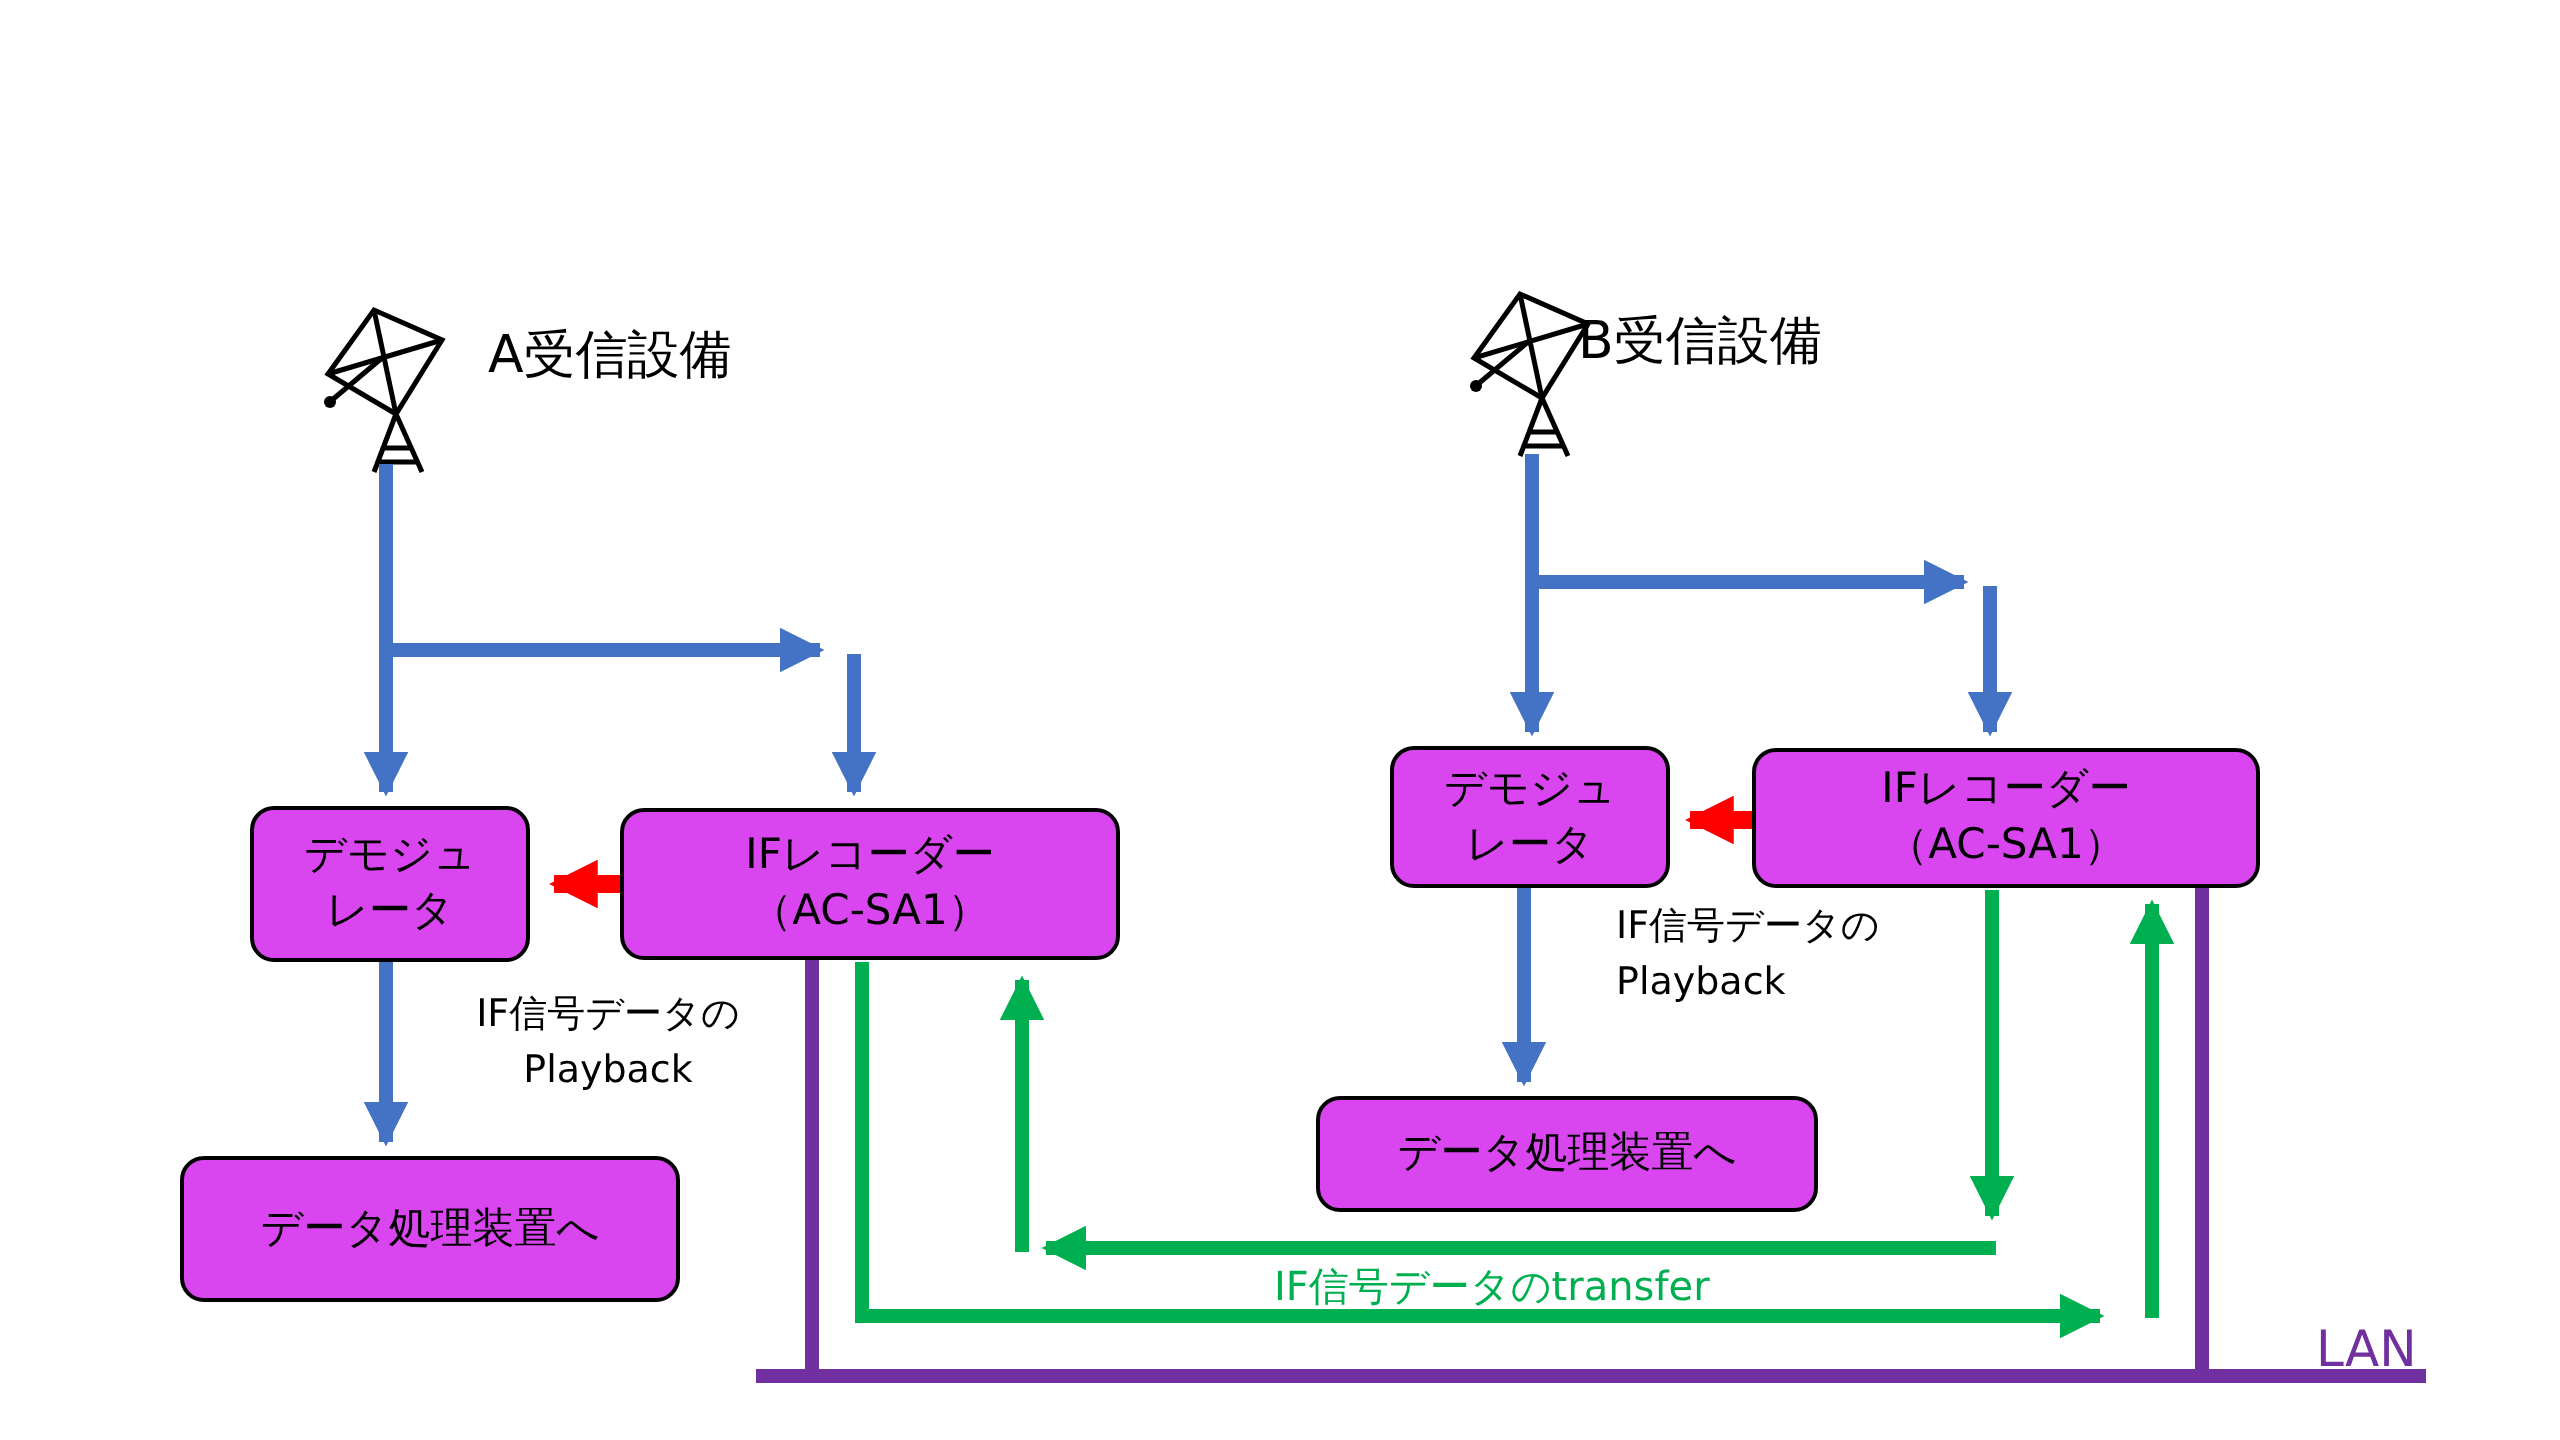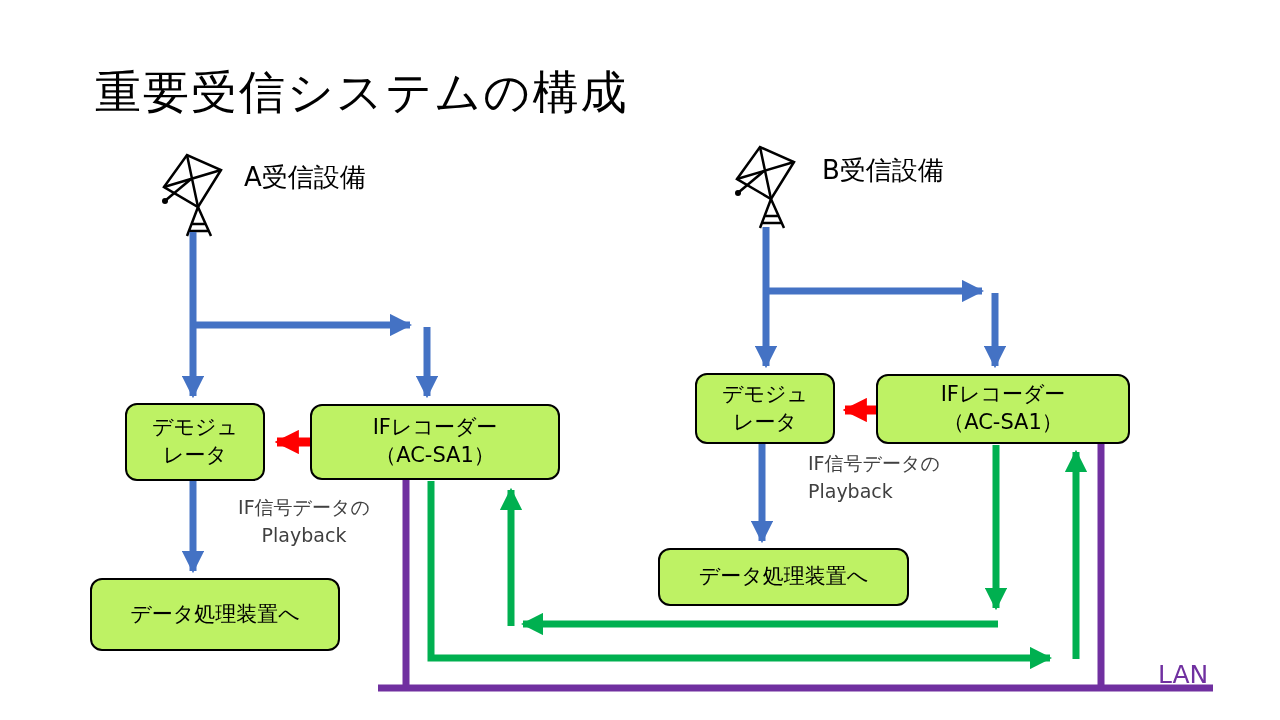--- a/index.html
+++ b/index.html
@@ -11,28 +11,28 @@
   svg.diagram { position:absolute; left:0; top:0; }
 
   .title {
     position:absolute; left:95px; top:62px; margin:0;
     font-size:46px; font-weight:400; letter-spacing:2px; color:#000;
     white-space:nowrap;
   }
 
   .box {
     position:absolute; box-sizing:border-box;
-    border:2px solid #000; border-radius:12px; background:#bef264;
+    border:2px solid #000; border-radius:12px; background:#d946ef;
     display:flex; align-items:center; justify-content:center;
     text-align:center; font-size:21px; line-height:1.32;
     white-space:pre-line;
   }
 
   .lbl { position:absolute; font-size:26px; white-space:pre-line; }
-  .red-lbl   { color:#404040; font-size:19px; line-height:1.45; }
+  .red-lbl   { color:#000000; font-size:19px; line-height:1.45; }
   .green-lbl { color:#00B050; font-size:20px; white-space:nowrap; }
   .lan-lbl   { color:#7030A0; font-size:25px;text-align:center; }
 
   .blue-line   { stroke:#4472C4; stroke-width:7; fill:none; }
   .red-line    { stroke:#FF0000; stroke-width:9; fill:none; }
   .green-line  { stroke:#00B050; stroke-width:7; fill:none; }
   .purple-line { stroke:#7030A0; stroke-width:7; fill:none; }
 
   .icon-stroke { stroke:#000; stroke-width:2.5; fill:none; }
   .icon-fill   { stroke:#000; stroke-width:2.5; fill:#fff; }
@@ -83,38 +83,38 @@
     <path class="green-line" marker-end="url(#ah-green)" d="M1076,659 L1076,452"></path>
     <path class="green-line" marker-end="url(#ah-green)" d="M996,445 L996,608"></path>
     <path class="green-line" marker-end="url(#ah-green)" d="M998,624 L523,624"></path>
     <path class="green-line" marker-end="url(#ah-green)" d="M511,626 L511,490"></path>
 
     <path class="purple-line" d="M406,479 L406,689"></path>
     <path class="purple-line" d="M1101,444 L1101,689"></path>
     <path class="purple-line" d="M378,688 L1213,688"></path>
   </svg>
 
-  <h1 class="title">重要受信システムの構成</h1>
 
   <div class="lbl" style="left:244px; top:160px;">A受信設備</div>
-  <div class="lbl" style="left:822px; top:153px;">B受信設備</div>
+  <div class="lbl" style="left:789px; top:153px;">B受信設備</div>
 
   <div class="box" style="left:125px; top:403px; width:140px; height:78px;">デモジュ
 レータ</div>
   <div class="box" style="left:310px; top:404px; width:250px; height:76px;">IFレコーダー
 （AC-SA1）</div>
   <div class="box" style="left:90px; top:578px; width:250px; height:73px;">データ処理装置へ</div>
 
   <div class="box" style="left:695px; top:373px; width:140px; height:71px;">デモジュ
 レータ</div>
   <div class="box" style="left:876px; top:374px; width:254px; height:70px;">IFレコーダー
 （AC-SA1）</div>
   <div class="box" style="left:658px; top:548px; width:251px; height:58px;">データ処理装置へ</div>
 
   <div class="lbl red-lbl" style="left:224px; top:494px; width:160px; text-align:center;">IF信号データの
 Playback</div>
   <div class="lbl red-lbl" style="left:808px; top:450px; width:170px; text-align:left;">IF信号データの
 Playback</div>
 
+  <div class="lbl green-lbl" style="left:637px; top:630px;">IF信号データのtransfer</div>
 
   <div class="lbl lan-lbl" style="left:1158px; top:660px;">LAN</div>
 
 </div>
 
 </body></html>

